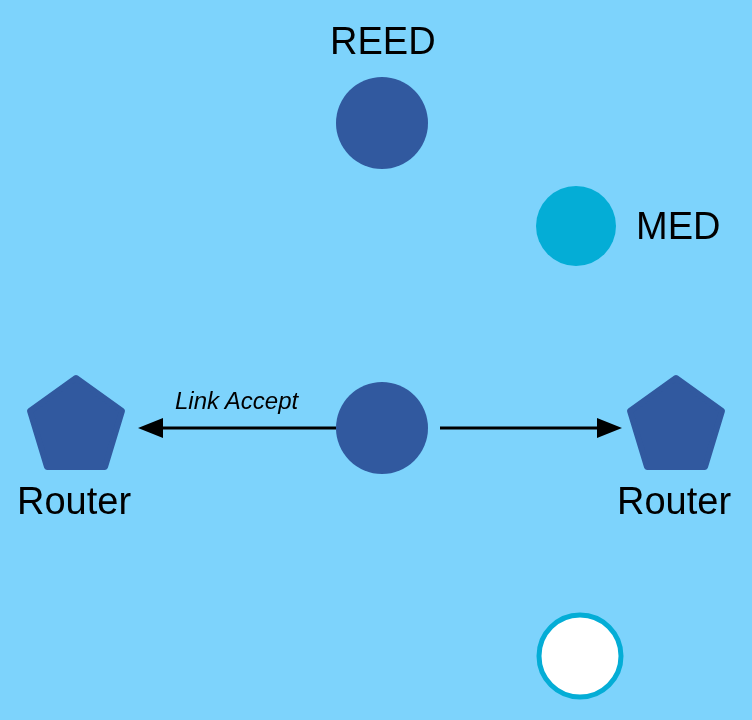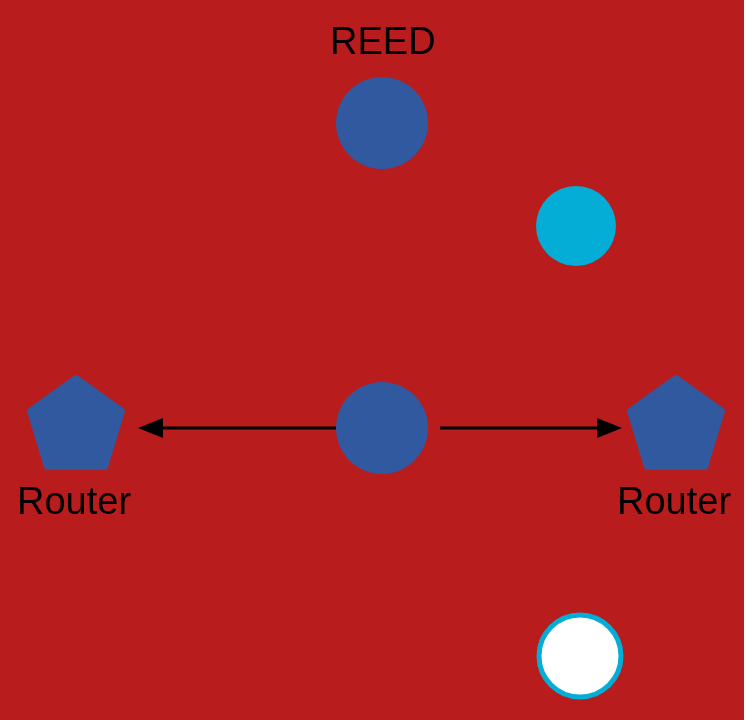--- a/index.html
+++ b/index.html
@@ -10,21 +10,22 @@
   body {
     width: 752px;
     height: 720px;
     font-family: "Liberation Sans", sans-serif;
     overflow: hidden;
   }
   #diagram-canvas {
     position: relative;
     width: 744px;
     height: 720px;
-    background: #b91c1c;
+    background: #7dd3fc;
+    padding-left: 8px;
   }
   #diagram-canvas > svg {
     position: absolute;
     top: 0;
     left: 0;
   }
   .node-label {
     position: absolute;
     font-family: "Liberation Sans", sans-serif;
     font-size: 38px;
@@ -75,20 +76,22 @@
 
     <polygon points="76,378 122,411 105,467 47,467 30,411" fill="#31599F" stroke="#31599F" stroke-width="6" stroke-linejoin="round"></polygon>
 
     <polygon points="676,378 722,411 705,467 647,467 630,411" fill="#31599F" stroke="#31599F" stroke-width="6" stroke-linejoin="round"></polygon>
 
     <circle cx="580" cy="656" r="41" fill="#ffffff" stroke="#04ADD6" stroke-width="5"></circle>
   </svg>
 
   <div class="node-label" id="label-reed">REED</div>
 
+  <div class="node-label" id="label-med">MED</div>
 
   <div class="node-label" id="label-router-left">Router</div>
 
   <div class="node-label" id="label-router-right">Router</div>
 
 
+  <div class="edge-label" id="label-link-accept">Link Accept</div>
 
 </div>
 
 </body></html>

